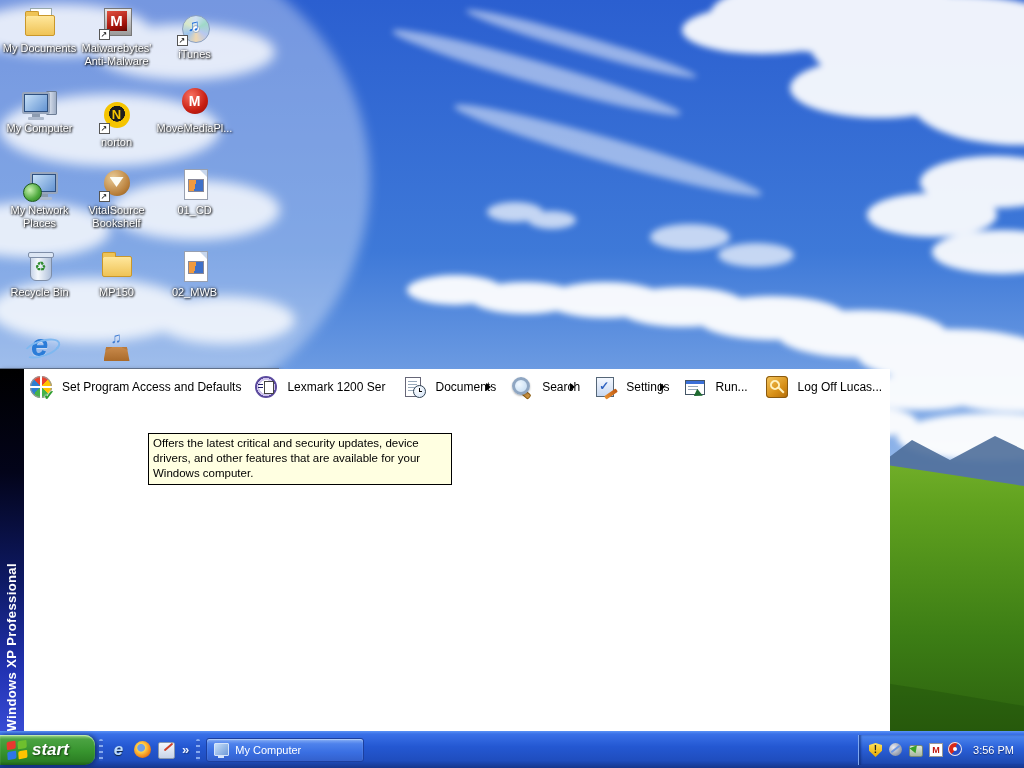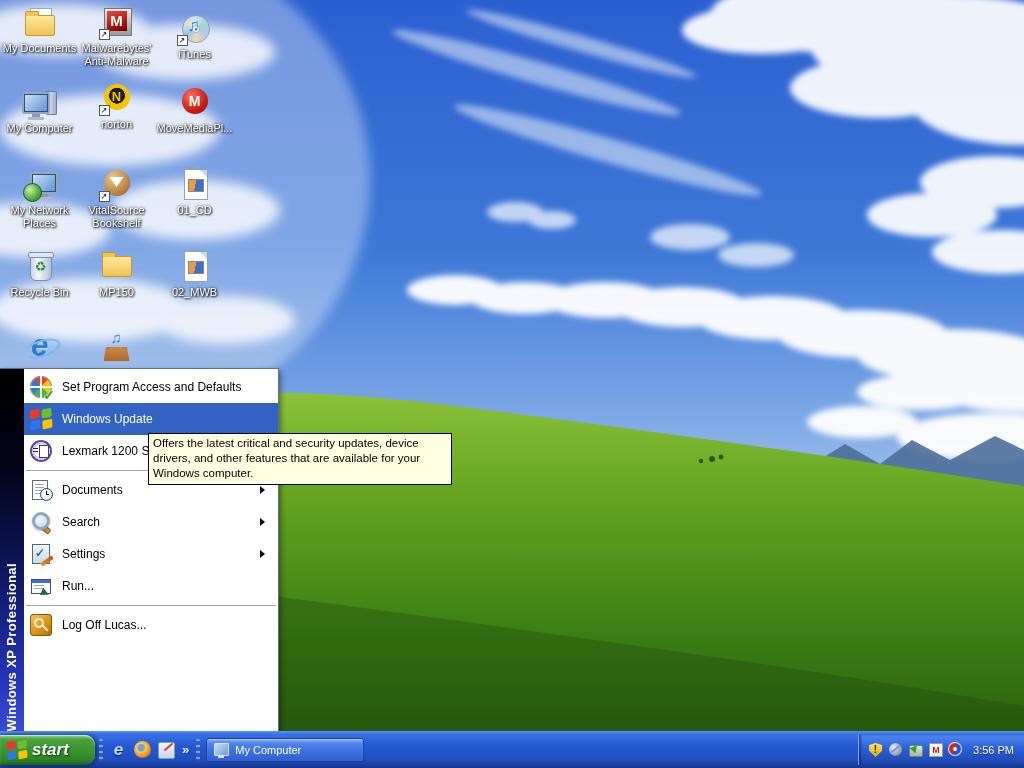--- a/index.html
+++ b/index.html
@@ -90,21 +90,21 @@
   .a-note2{left:13px;top:1px;color:#3a78d0;font-size:15px;font-weight:bold;font-style:normal;}
   .a-note2::after{content:"\266B";}
 
   
   .start-menu{position:absolute;left:0;top:368px;width:278px;height:370px;z-index:40;display:flex;
         background:#fff;border:1px solid #60708A;border-left:none;box-shadow:2px 2px 5px rgba(0,0,0,.4);}
   .banner{width:24px;flex:0 0 24px;position:relative;
         background:linear-gradient(180deg,#000 0%,#03041A 28%,#0E1A66 58%,#2233B4 82%,#3A4ED8 100%);}
   .banner span{position:absolute;left:4px;bottom:8px;writing-mode:vertical-rl;transform:rotate(180deg);
         color:#fff;font-weight:bold;font-size:13px;letter-spacing:.4px;white-space:nowrap;}
-  .menu-body{flex:1;display:flex;flex-direction:column;padding:2px 0;background:#fff;}
+  .menu-body{flex:1;display:flex;padding:2px 0;background:#fff;}
   .mi{display:flex;align-items:center;height:32px;padding:0 8px 0 5px;gap:9px;font-size:12px;color:#000;position:relative;}
   .mi.hl{background:#3162C4;color:#fff;}
   .mi .mlabel{white-space:nowrap;}
   .mi .arrow{position:absolute;right:9px;top:12px;width:0;height:0;border:4px solid transparent;border-left:5px solid #000;}
   .msep{height:1px;background:#A5A5A5;box-shadow:0 1px 0 #fff;margin:3px 2px;}
 
   .mi-ico{width:24px;height:24px;position:relative;flex:0 0 24px;}
   .i-spa{left:1px;top:1px;width:22px;height:22px;border-radius:50%;
      background:conic-gradient(from -45deg,#E8432F 0 90deg,#FFC400 90deg 180deg,#46B24A 180deg 270deg,#2E7FD0 270deg 360deg);
      box-shadow:inset 0 0 0 1px #999;}
@@ -334,21 +334,21 @@
   <div class="lbl">iTunes</div>
 </div>
 
 <div class="dico" style="left:1px;top:86px">
   <div class="art">
       <i class="a-tower" style="right:2px;top:5px"></i>
       <i class="a-mon" style="left:1px;top:6px"></i>
     </div>
   <div class="lbl">My Computer</div>
 </div>
-<div class="dico" style="left:78px;top:82px">
+<div class="dico" style="left:78px;top:100px">
   <div class="art">
       <i class="a-norton"></i>
       <i class="sc"></i>
     </div>
   <div class="lbl">norton</div>
 </div>
 <div class="dico" style="left:156px;top:86px">
   <div class="art">
       <i class="a-mmp"></i>
     </div>
@@ -416,31 +416,20 @@
 <div class="start-menu">
   <div class="banner">
     <span>Windows XP Professional</span>
   </div>
   <div class="menu-body">
     <div class="mi">
       <span class="mi-ico">
           <i class="i-spa"></i>
         </span>
       <span class="mlabel">Set Program Access and Defaults</span>
-    </div>
-    <div class="mi hl">
-      <span class="mi-ico">
-          <i class="i-flag">
-            <i></i>
-            <i></i>
-            <i></i>
-            <i></i>
-          </i>
-        </span>
-      <span class="mlabel">Windows Update</span>
     </div>
     <div class="mi">
       <span class="mi-ico">
           <i class="i-lex"></i>
         </span>
       <span class="mlabel">Lexmark 1200 Ser</span>
     </div>
     <div class="msep"></div>
     <div class="mi i-docs">
       <span class="mi-ico">

